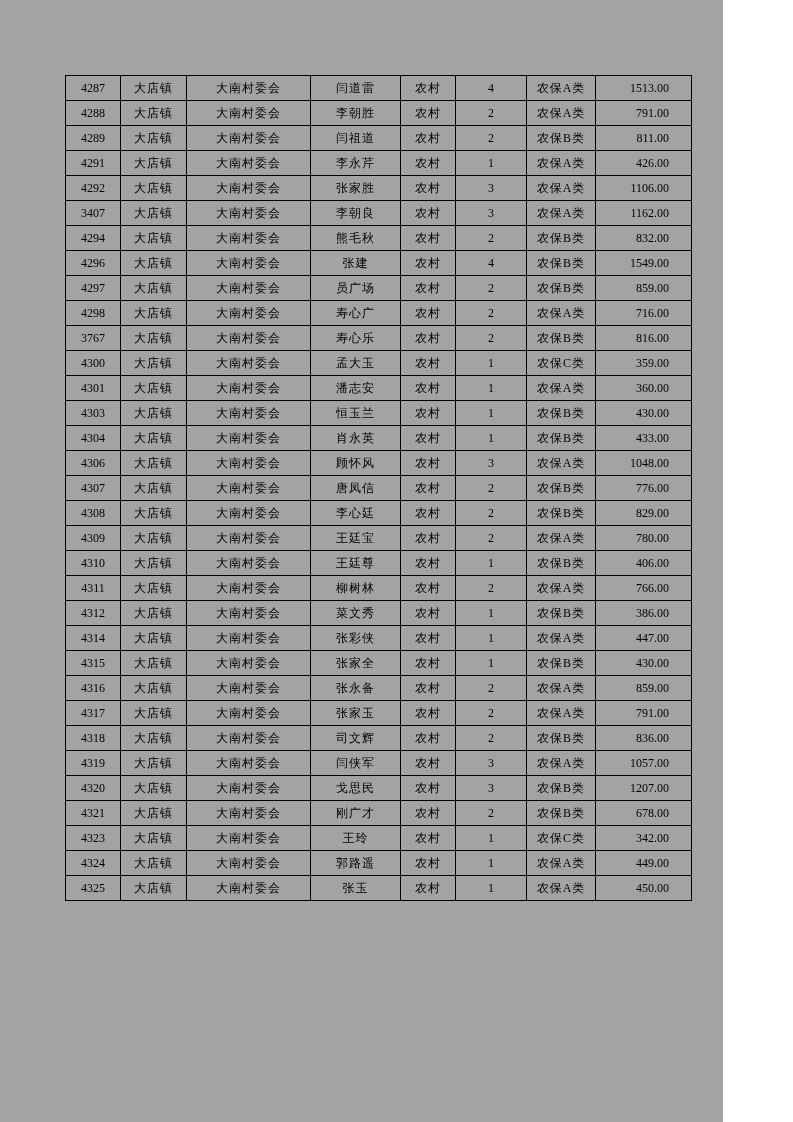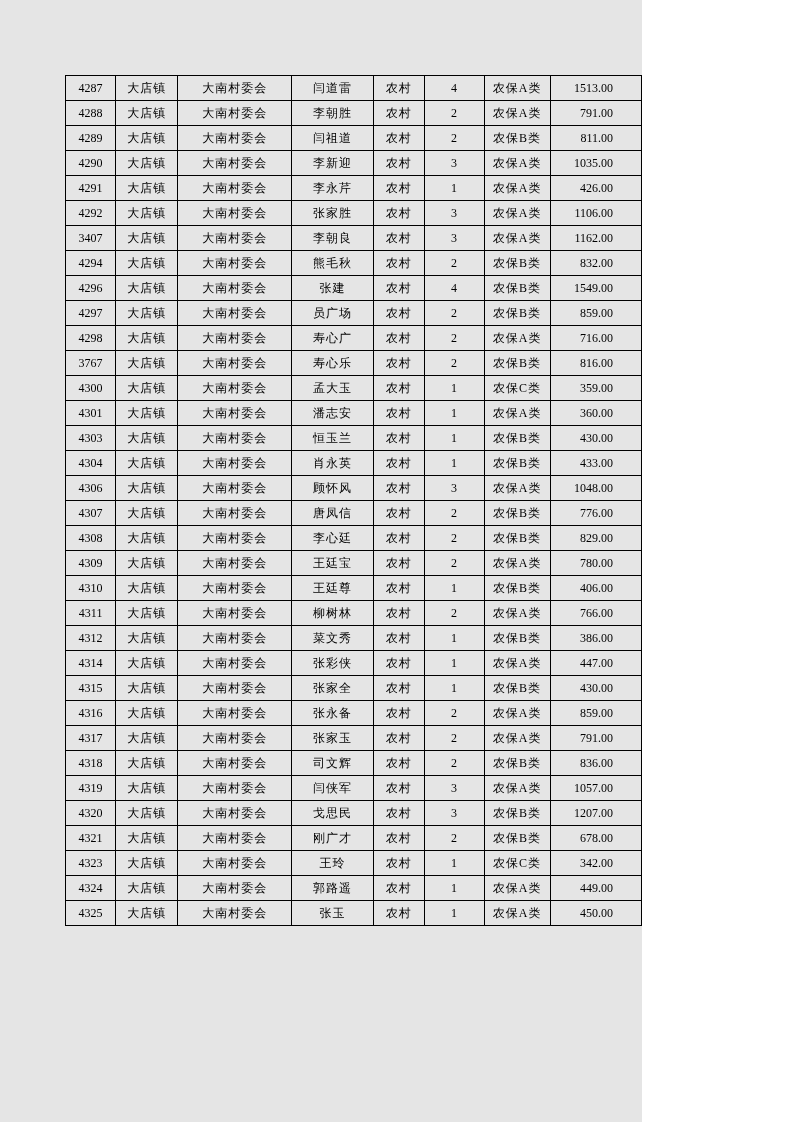--- a/index.html
+++ b/index.html
@@ -6,23 +6,23 @@
     margin: 0;
     padding: 0;
     background: #ffffff;
     width: 793px;
     height: 1122px;
     font-family: "Liberation Serif", "DejaVu Serif", serif;
     color: #000000;
   }
   .page {
     position: relative;
-    width: 642px;
+    width: 723px;
     height: 1122px;
-    background: #e5e5e5;
+    background: #a3a3a3;
     overflow: hidden;
   }
   table.roster {
     position: absolute;
     left: 65px;
     top: 75px;
     border-collapse: collapse;
     table-layout: fixed;
     font-size: 12px;
     line-height: 1;
@@ -42,21 +42,21 @@
   table.roster col.c1 { width: 66px; }
   table.roster col.c2 { width: 124px; }
   table.roster col.c3 { width: 90px; }
   table.roster col.c4 { width: 55px; }
   table.roster col.c5 { width: 71px; }
   table.roster col.c6 { width: 69px; }
   table.roster col.c7 { width: 96px; }
   
   table.roster td.col-7 {
     text-align: right;
-    padding-right: 28px;
+    padding-right: 22px;
     letter-spacing: 0;
   }
   
   table.roster td.col-0, table.roster td.col-5 {
     letter-spacing: 0;
   }
 </style>
 </head>
 <body>
 
@@ -97,30 +97,20 @@
           <td class="col-0">4289</td>
           <td class="col-1">大店镇</td>
           <td class="col-2">大南村委会</td>
           <td class="col-3">闫祖道</td>
           <td class="col-4">农村</td>
           <td class="col-5">2</td>
           <td class="col-6">农保B类</td>
           <td class="col-7">811.00</td>
         </tr>
         <tr>
-          <td class="col-0">4290</td>
-          <td class="col-1">大店镇</td>
-          <td class="col-2">大南村委会</td>
-          <td class="col-3">李新迎</td>
-          <td class="col-4">农村</td>
-          <td class="col-5">3</td>
-          <td class="col-6">农保A类</td>
-          <td class="col-7">1035.00</td>
-        </tr>
-        <tr>
           <td class="col-0">4291</td>
           <td class="col-1">大店镇</td>
           <td class="col-2">大南村委会</td>
           <td class="col-3">李永芹</td>
           <td class="col-4">农村</td>
           <td class="col-5">1</td>
           <td class="col-6">农保A类</td>
           <td class="col-7">426.00</td>
         </tr>
         <tr>

